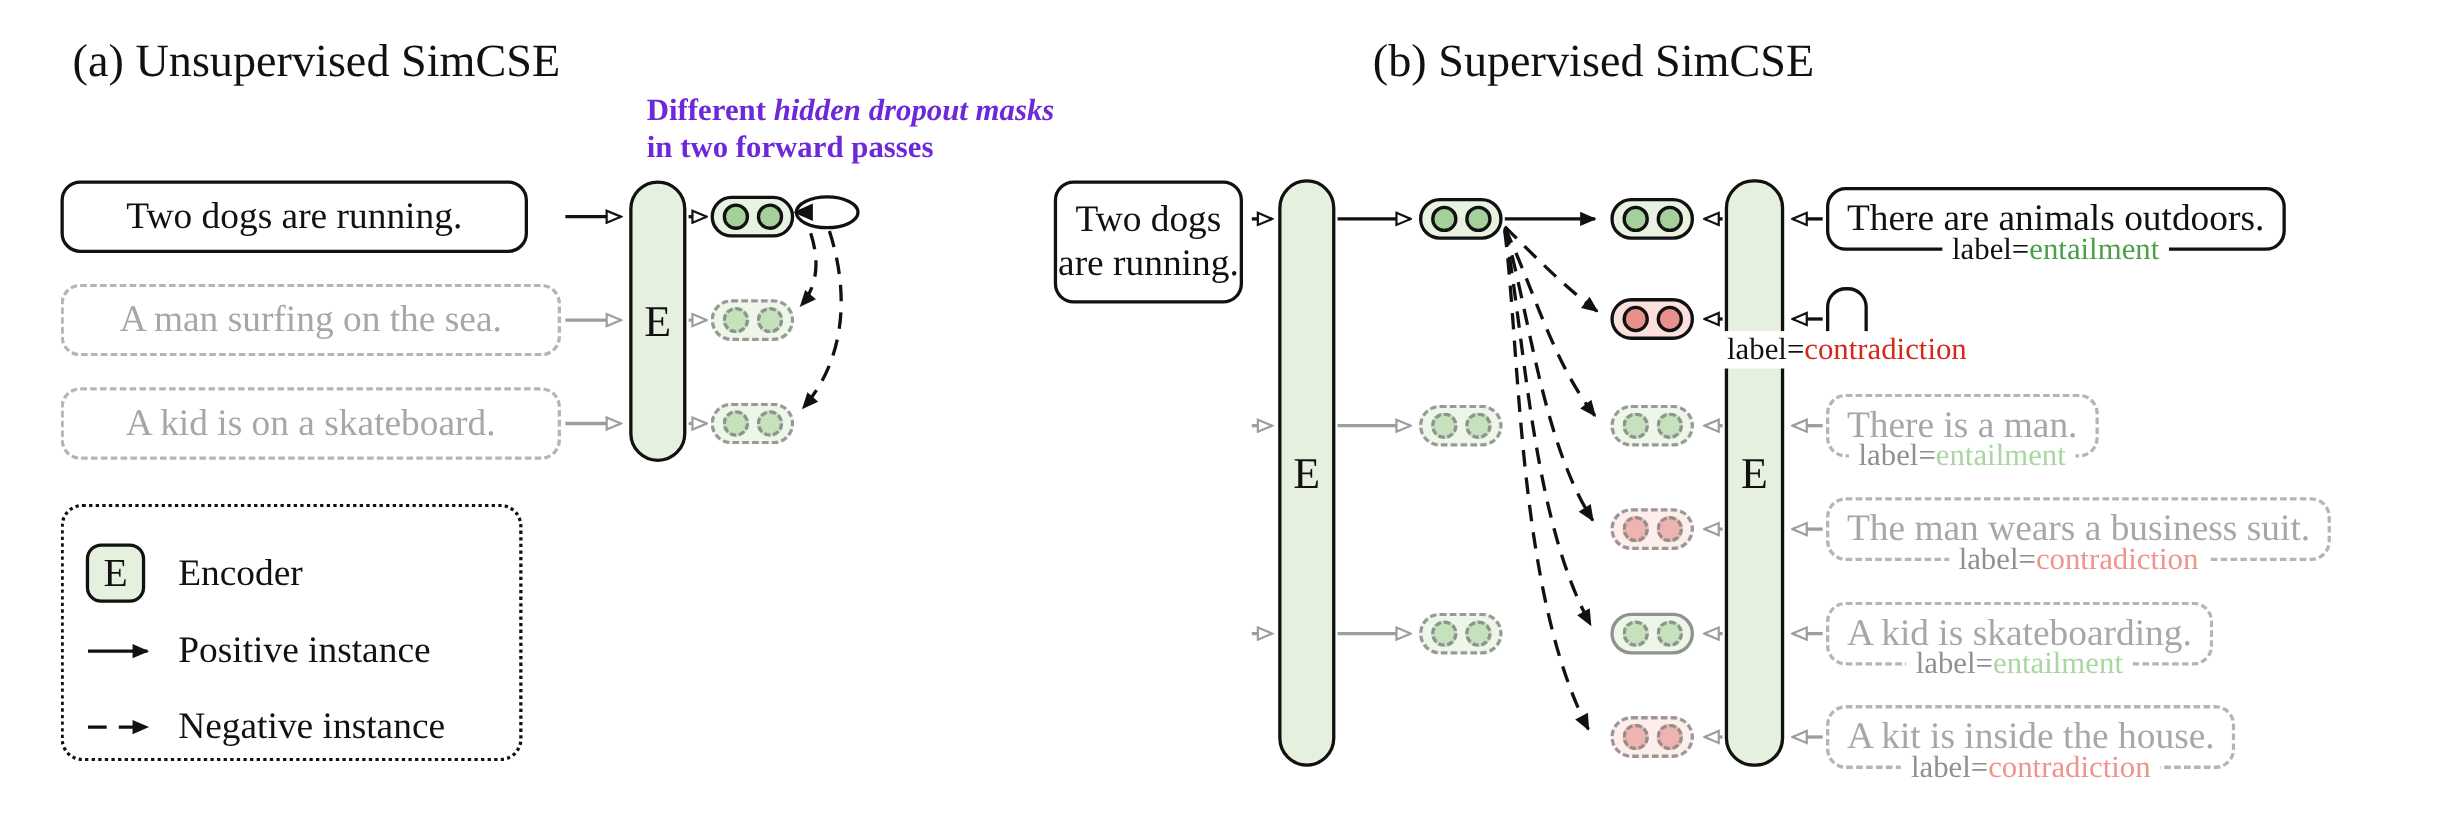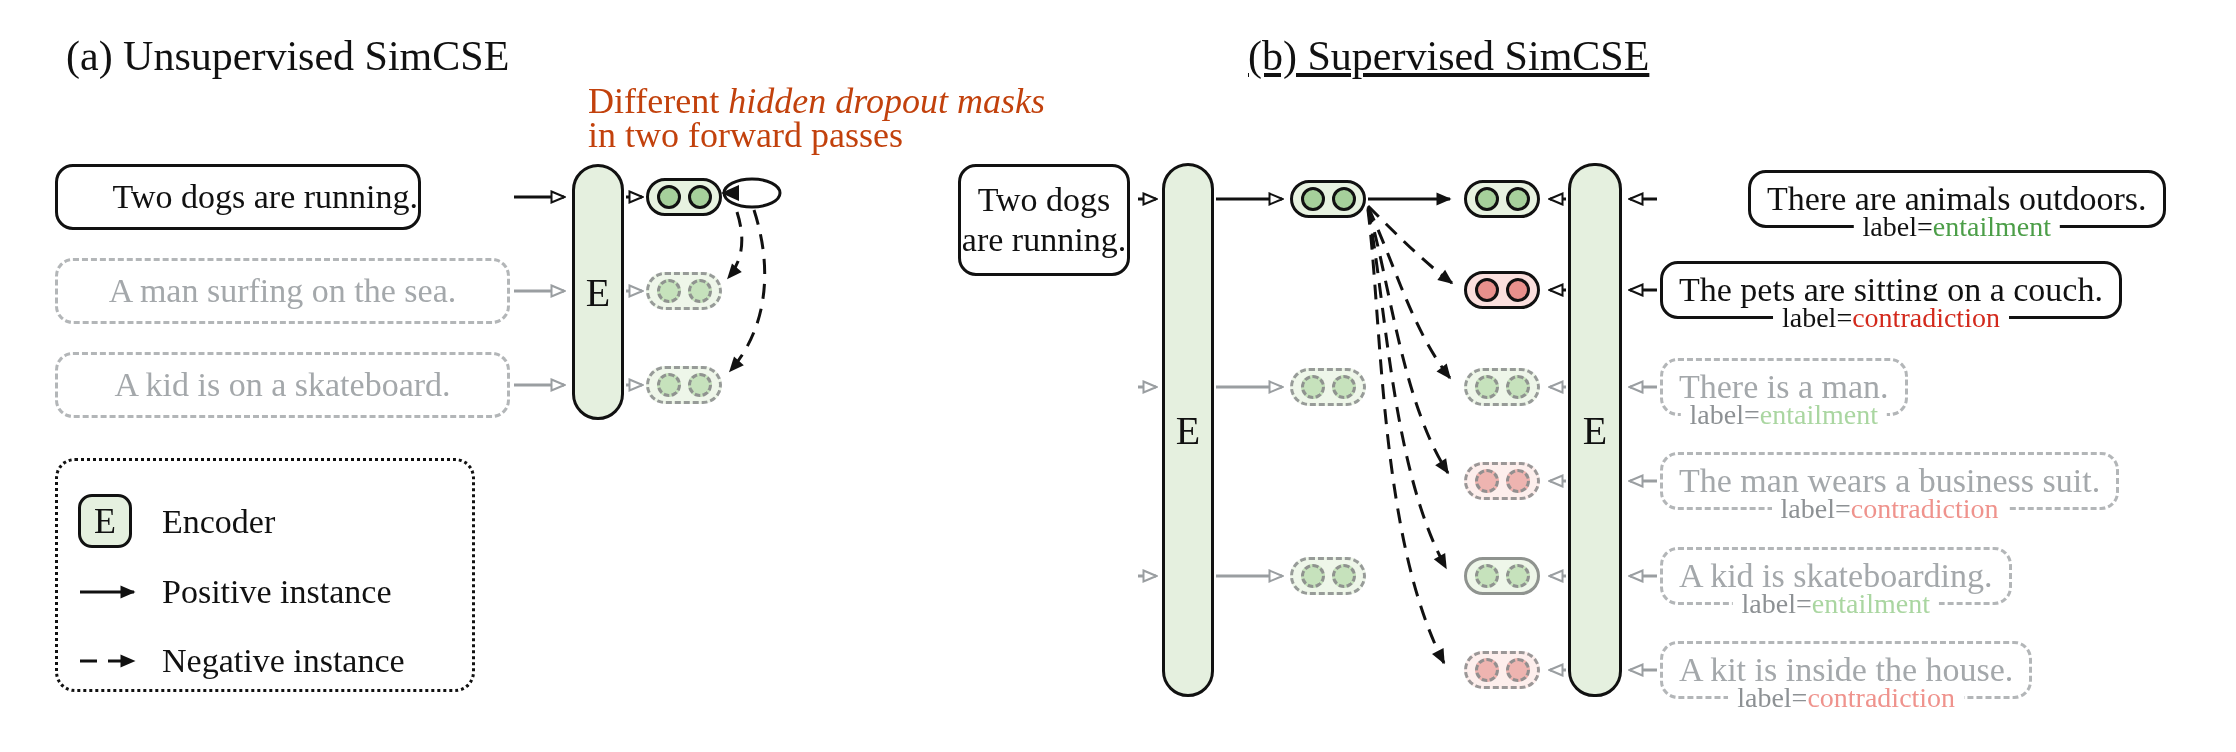--- a/index.html
+++ b/index.html
@@ -3,21 +3,21 @@
 <meta charset="utf-8">
 <style>
   html,body{margin:0;padding:0;background:#ffffff;}
   *{box-sizing:border-box;}
   #canvas{
     position:relative;width:2236px;height:752px;background:#ffffff;
     font-family:"Liberation Serif","DejaVu Serif",serif;color:#111;overflow:hidden;
   }
   .abs{position:absolute;}
   .panel-title{font-size:42px;color:#111;white-space:nowrap;}
-  .note{font-size:36px;line-height:34px;color:#c2410c;white-space:nowrap;}
+  .note{font-size:28px;line-height:34px;color:#6d28d9;white-space:nowrap;font-weight:bold;}
   .note .it{font-style:italic;}
 
   .sentence-box{
     position:absolute;border:3px solid #111;border-radius:18px;background:#fff;
     display:flex;flex-direction:column;align-items:center;justify-content:center;
     font-size:34px;line-height:40px;text-align:center;color:#111;white-space:nowrap;
   }
   .sentence-box.inactive{border:3px dashed #b3b6b8;color:#a4a8ab;}
   .fit{padding:0 16px;}
 
@@ -68,21 +68,21 @@
 
 <div id="canvas">
 
   <div class="abs panel-title" style="left:66px;top:32px;">(a) Unsupervised SimCSE</div>
 
   <div class="abs note" style="left:588px;top:84px;">
     <div><span>Different </span><span class="it">hidden dropout masks</span></div>
     <div>in two forward passes</div>
   </div>
 
-  <div class="sentence-box" style="left:55px;top:164px;width:366px;height:66px;align-items:flex-end;">
+  <div class="sentence-box" style="left:55px;top:164px;width:425px;height:66px;">
     <span>Two dogs are running.</span>
   </div>
   <div class="sentence-box inactive" style="left:55px;top:258px;width:455px;height:66px;">
     <span>A man surfing on the sea.</span>
   </div>
   <div class="sentence-box inactive" style="left:55px;top:352px;width:455px;height:66px;">
     <span>A kid is on a skateboard.</span>
   </div>
 
   <div class="encoder" style="left:572px;top:164px;width:52px;height:256px;"></div>
@@ -102,21 +102,21 @@
   </div>
 
   <div class="legend-box" style="left:55px;top:458px;width:420px;height:234px;"></div>
   <div class="legend-chip" style="left:78px;top:494px;">
     <span>E</span>
   </div>
   <div class="legend-text" style="left:162px;top:522px;">Encoder</div>
   <div class="legend-text" style="left:162px;top:592px;">Positive instance</div>
   <div class="legend-text" style="left:162px;top:661px;">Negative instance</div>
 
-  <div class="abs panel-title" style="left:1248px;top:32px;text-decoration:underline;">(b) Supervised SimCSE</div>
+  <div class="abs panel-title" style="left:1248px;top:32px;">(b) Supervised SimCSE</div>
 
   <div class="sentence-box" style="left:958px;top:164px;width:172px;height:112px;">
     <span>Two dogs</span>
     <span>are running.</span>
   </div>
 
   <div class="encoder" style="left:1162px;top:163px;width:52px;height:534px;"></div>
   <div class="encoder-label" style="left:1188px;top:430px;">E</div>
 
   <div class="capsule cap-green-active" style="left:1290px;top:180px;">
@@ -153,26 +153,25 @@
       <span class="dot"></span>
   </div>
   <div class="capsule cap-pink-inactive" style="left:1464px;top:651px;">
     <span class="dot"></span>
       <span class="dot"></span>
   </div>
 
   <div class="encoder" style="left:1568px;top:163px;width:54px;height:534px;"></div>
   <div class="encoder-label" style="left:1595px;top:430px;">E</div>
 
-  <div class="sentence-box fit" style="left:1748px;top:170px;height:58px;align-items:center;">
+  <div class="sentence-box fit" style="left:1660px;top:170px;height:58px;align-items:center;">
     <span>There are animals outdoors.</span>
     <span class="tag"><span class="k">label=</span><span class="val-entail">entailment</span></span>
   </div>
   <div class="sentence-box fit" style="left:1660px;top:261px;height:58px;">
-    <span>The pets are sitting on a couch.</span>
     <span class="tag"><span class="k">label=</span><span class="val-contra">contradiction</span></span>
   </div>
   <div class="sentence-box fit inactive" style="left:1660px;top:358px;height:58px;">
     <span>There is a man.</span>
     <span class="tag inactive"><span class="k">label=</span><span class="val-entail-faded">entailment</span></span>
   </div>
   <div class="sentence-box fit inactive" style="left:1660px;top:452px;height:58px;">
     <span>The man wears a business suit.</span>
     <span class="tag inactive"><span class="k">label=</span><span class="val-contra-faded">contradiction</span></span>
   </div>

